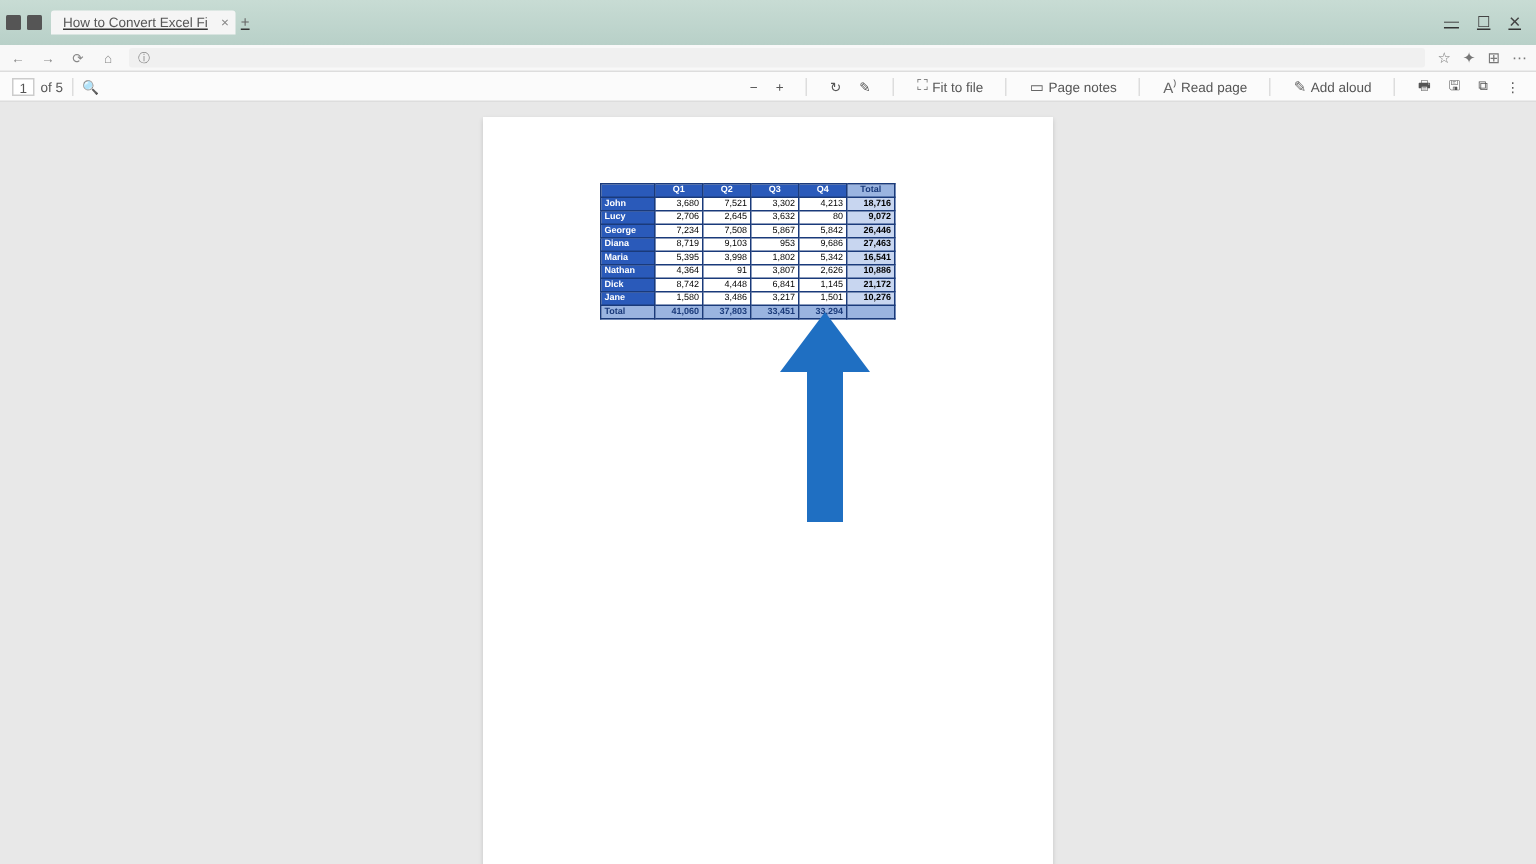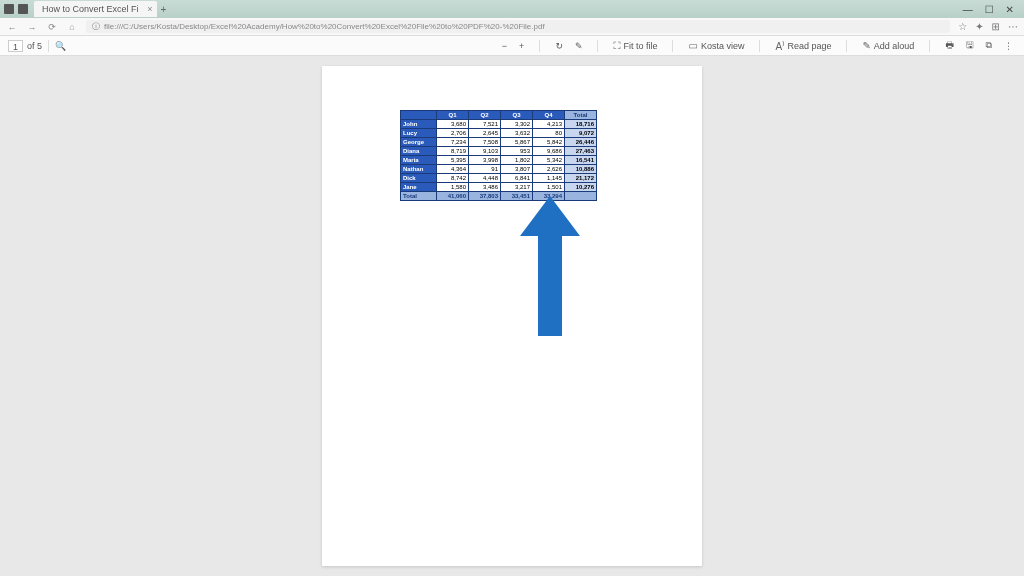--- a/index.html
+++ b/index.html
@@ -8,25 +8,26 @@
   background: #e8e8e8;
   width: 1024px;
   height: 576px;
   overflow: hidden;
   font-size: 11px;
   color: #333;
 }
 
 
 .titlebar {
-  height: 18px;
+  height: 30px;
   background: linear-gradient(#c8dcd4, #b8d0c8);
   display: flex;
   align-items: center;
   padding: 0 4px;
+  text-decoration: underline;
 }
 .titlebar .left-icons { display: flex; gap: 4px; align-items: center; }
 .titlebar .sys-icon { width: 10px; height: 10px; background: #555; border-radius: 1px; }
 .tab {
   background: #f5f5f5;
   border-radius: 2px 2px 0 0;
   height: 16px;
   padding: 0 18px 0 8px;
   margin-left: 6px;
   display: flex;
@@ -180,21 +181,20 @@
   </div>
 </div>
 
 <div class="addressbar">
   <span class="nav-btn">←</span>
   <span class="nav-btn">→</span>
   <span class="nav-btn">⟳</span>
   <span class="nav-btn">⌂</span>
   <div class="url-field">
     <span style="margin-right:4px;">ⓘ</span>
-    <span>file:///C:/Users/Kosta/Desktop/Excel%20Academy/How%20to%20Convert%20Excel%20File%20to%20PDF%20-%20File.pdf</span>
   </div>
   <div class="right-icons">
     <span>☆</span>
     <span>✦</span>
     <span>⊞</span>
     <span>⋯</span>
   </div>
 </div>
 
 <div class="toolbar">
@@ -211,21 +211,21 @@
     <span class="tool-btn">↻</span>
     <span class="tool-btn">✎</span>
     <span class="sep"></span>
     <span class="tool-btn">
         <span class="tool-ic">⛶</span>
         <span>Fit to file</span>
       </span>
     <span class="sep"></span>
     <span class="tool-btn">
         <span class="tool-ic">▭</span>
-        <span>Kosta view</span>
+        <span>Page notes</span>
       </span>
     <span class="sep"></span>
     <span class="tool-btn">
         <span class="tool-ic">A⁾</span>
         <span>Read page</span>
       </span>
     <span class="sep"></span>
     <span class="tool-btn">
         <span class="tool-ic">✎</span>
         <span>Add aloud</span>

